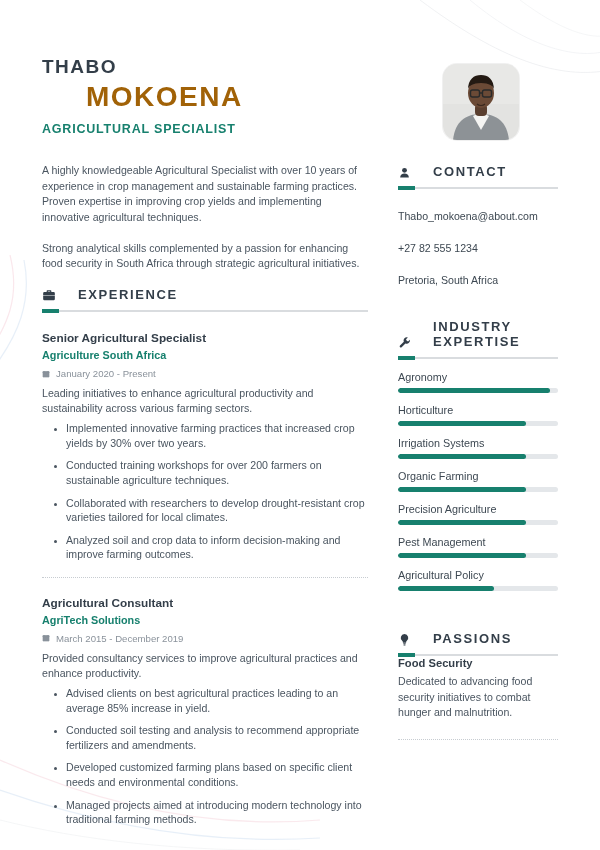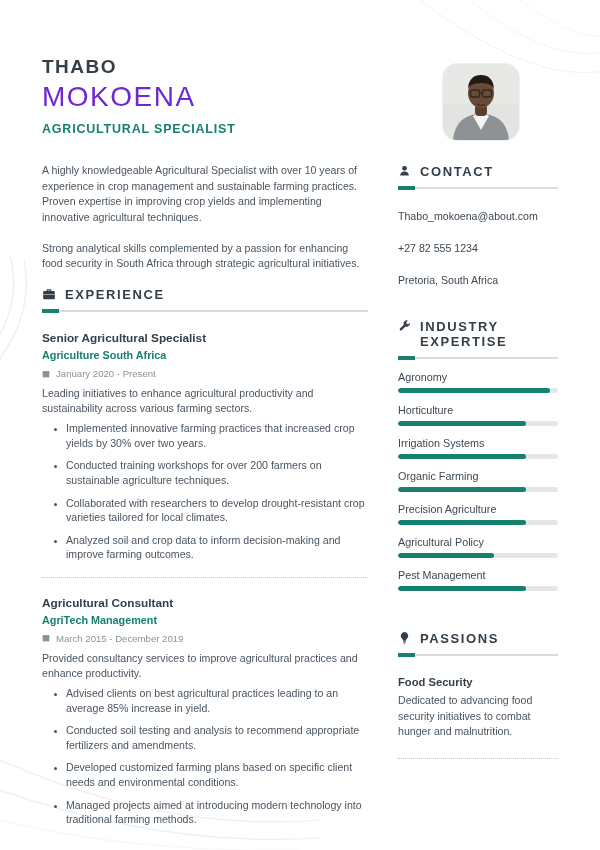--- a/index.html
+++ b/index.html
@@ -11,34 +11,34 @@
   }
   
   .deco{position:absolute;pointer-events:none;}
   .deco.top-right{top:0;right:0;}
   .deco.mid-left{top:255px;left:-20px;}
   .deco.bottom-left{bottom:0;left:0;}
 
   
   .name-block{position:absolute;left:42px;top:56px;}
   .first-name{font-size:19px;font-weight:600;letter-spacing:1.5px;color:#333e49;line-height:1.2;}
-  .last-name{font-size:28px;font-weight:400;letter-spacing:1.5px;color:#6d28d9;line-height:1.25;}
+  .last-name{font-size:28px;font-weight:700;letter-spacing:1.5px;color:#a16207;line-height:1.25;margin-left:44px;}
   .job-title{margin-top:8px;font-size:12.5px;font-weight:600;letter-spacing:0.8px;color:#17806e;}
   .photo{
     position:absolute;left:443px;top:64px;width:76px;height:76px;
     border-radius:14px;overflow:hidden;box-shadow:0 0 0 1px rgba(0,0,0,0.06);
   }
 
   
   .left-col{position:absolute;left:42px;top:163px;width:326px;}
   .right-col{position:absolute;left:398px;top:164px;width:160px;}
 
   .summary p{margin:0 0 15px 0;font-size:10.6px;line-height:1.48;color:#4a5560;}
 
-  .section-heading{display:flex;align-items:flex-start;gap:9px;color:#333e49;}
+  .section-heading{display:flex;align-items:flex-end;gap:22px;color:#333e49;}
   .section-heading .txt{font-size:13px;font-weight:700;letter-spacing:1.6px;}
   .section-heading svg{flex:0 0 auto;display:block;}
   .heading-rule{position:relative;height:4px;margin-top:7px;}
   .heading-rule .track{position:absolute;left:0;right:0;top:1px;height:2px;background:#d9dcdf;}
   .heading-rule .seg{position:absolute;left:0;top:0;width:17px;height:4px;background:#17806e;}
 
   .experience-section{}
   .job{margin-top:18px;}
   .job-role{font-size:11.8px;font-weight:700;color:#333e49;}
   .job-company{margin-top:4px;font-size:10.8px;font-weight:700;color:#17806e;}
@@ -54,21 +54,21 @@
   .contact-item{margin-top:20px;font-size:10.6px;color:#3d4852;}
   .contact-item + .contact-item{margin-top:20px;}
 
   .expertise-section{margin-top:33px;}
   .skill{margin-top:11px;}
   .skill-name{font-size:10.8px;font-weight:400;color:#3d4852;}
   .skill-bar{margin-top:5px;height:5px;border-radius:3px;background:#e4e7ea;position:relative;overflow:hidden;}
   .skill-fill{position:absolute;left:0;top:0;bottom:0;border-radius:3px;background:#17806e;}
 
   .passions-section{margin-top:40px;}
-  .passion{margin-top:19px;}
+  .passion{}
   .passion-title{font-size:11.2px;font-weight:700;color:#333e49;}
   .passion-text{margin-top:5px;font-size:10.6px;line-height:1.48;color:#4a5560;}
   .passion-divider{border:0;border-top:1.5px dotted #c7ccd1;margin:18px 0 0 0;}
 </style>
 </head>
 <body>
 
 <div class="page">
 
   <svg class="deco top-right" width="220" height="120" viewBox="0 0 220 120">
@@ -149,21 +149,21 @@
           <li>Conducted training workshops for over 200 farmers on sustainable agriculture techniques.</li>
           <li>Collaborated with researchers to develop drought-resistant crop varieties tailored for local climates.</li>
           <li>Analyzed soil and crop data to inform decision-making and improve farming outcomes.</li>
         </ul>
       </div>
 
       <hr class="dotted-divider">
 
       <div class="job">
         <div class="job-role">Agricultural Consultant</div>
-        <div class="job-company">AgriTech Management</div>
+        <div class="job-company">AgriTech Solutions</div>
         <div class="job-dates">
           <svg width="8" height="8" viewBox="0 0 24 24" fill="#8a929b">
             <path d="M3 5h18v16H3zM3 5h18v4H3zM7 3v4M17 3v4" stroke="#8a929b" stroke-width="2"></path>
           </svg>
           <span>March 2015 - December 2019</span>
         </div>
         <div class="job-desc">Provided consultancy services to improve agricultural practices and enhance productivity.</div>
         <ul class="job-bullets">
           <li>Advised clients on best agricultural practices leading to an average 85% increase in yield.</li>
           <li>Conducted soil testing and analysis to recommend appropriate fertilizers and amendments.</li>
@@ -229,29 +229,29 @@
             <div class="skill-fill" style="width: 80%;"></div>
           </div>
       </div>
       <div class="skill">
         <div class="skill-name">Precision Agriculture</div>
         <div class="skill-bar">
             <div class="skill-fill" style="width: 80%;"></div>
           </div>
       </div>
       <div class="skill">
+        <div class="skill-name">Pest Management</div>
+        <div class="skill-bar">
+            <div class="skill-fill" style="width: 80%;"></div>
+          </div>
+      </div>
+      <div class="skill">
         <div class="skill-name">Agricultural Policy</div>
         <div class="skill-bar">
             <div class="skill-fill" style="width: 60%;"></div>
-          </div>
-      </div>
-      <div class="skill">
-        <div class="skill-name">Pest Management</div>
-        <div class="skill-bar">
-            <div class="skill-fill" style="width: 80%;"></div>
           </div>
       </div>
     </div>
 
     <div class="passions-section">
       <div class="section-heading">
         <svg width="13" height="13" viewBox="0 0 24 24" fill="#333e49">
           <path d="M12 2a7 7 0 0 1 4 12.7c-.6.5-1 1.2-1 2V18h-6v-1.3c0-.8-.4-1.5-1-2A7 7 0 0 1 12 2z"></path>
           <rect x="9.5" y="19" width="5" height="1.6" rx="0.8"></rect>
           <rect x="10" y="21.4" width="4" height="1.6" rx="0.8"></rect>

